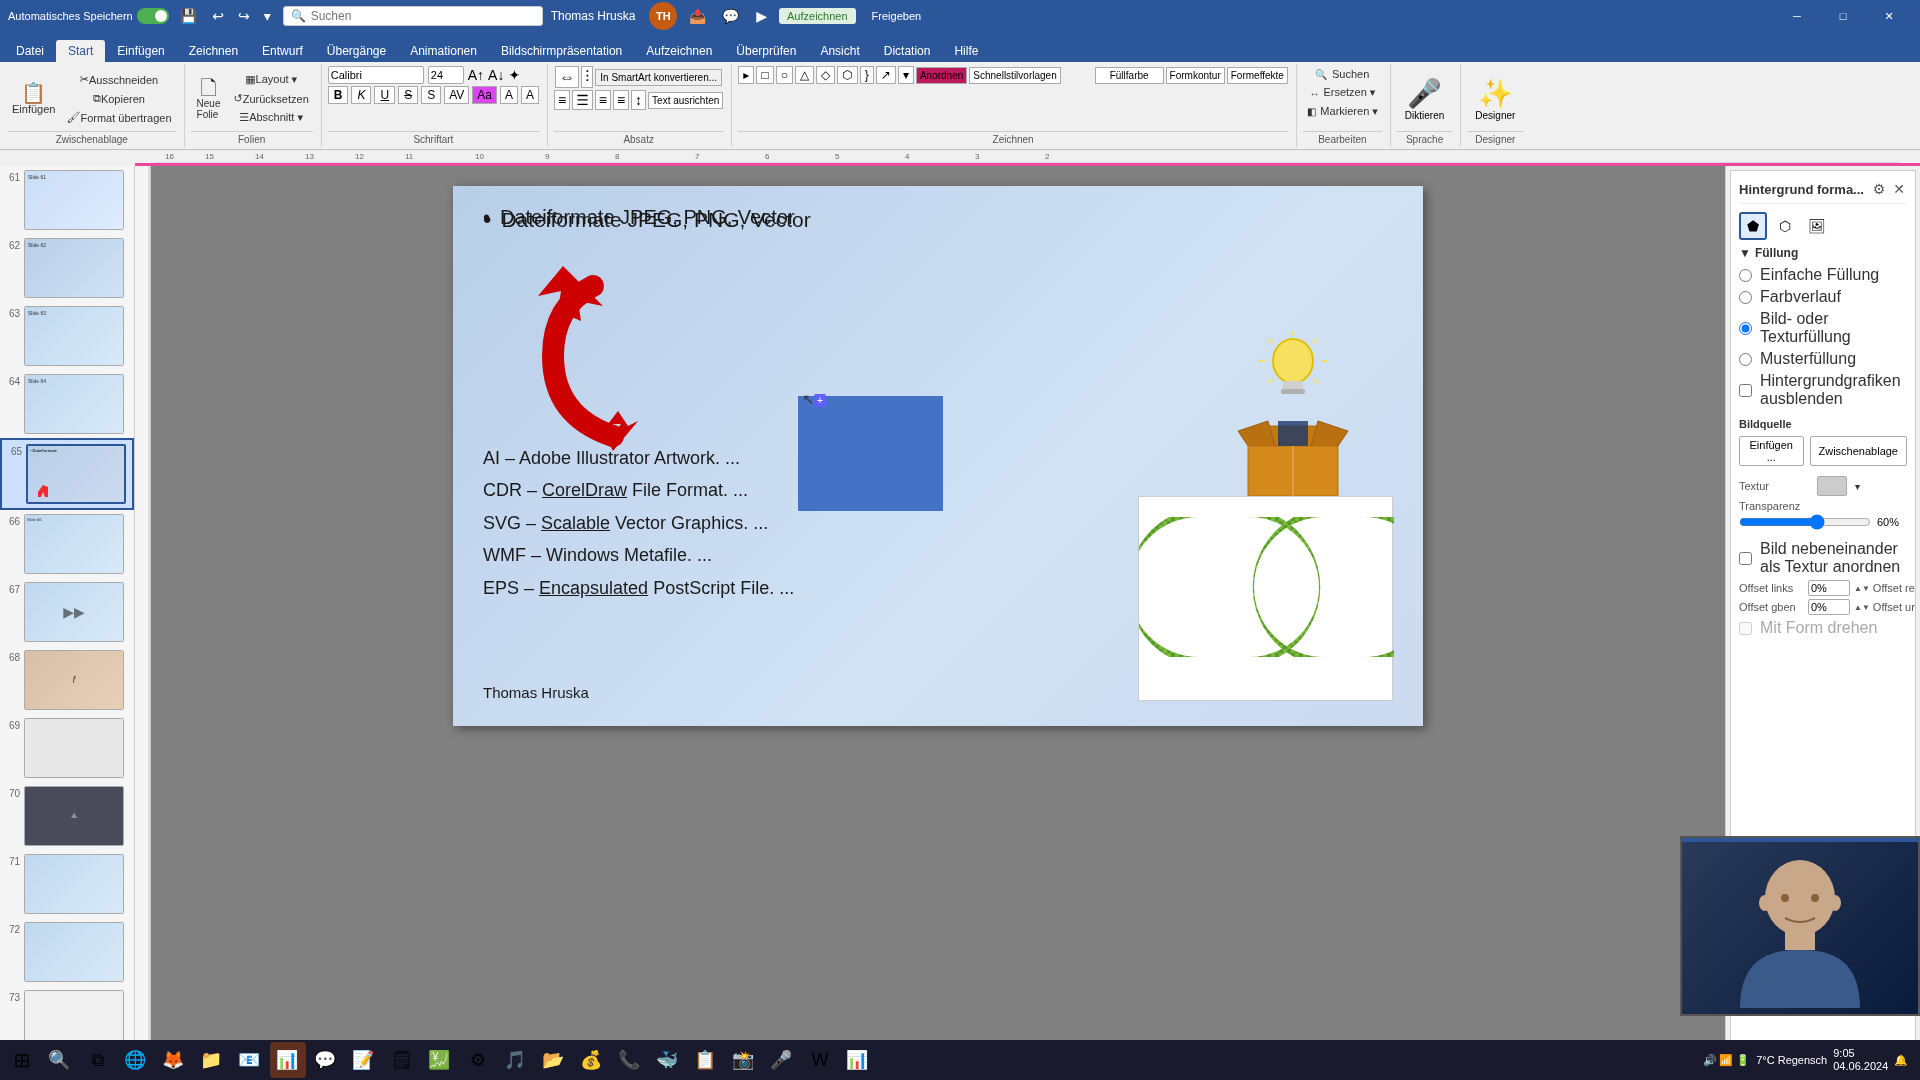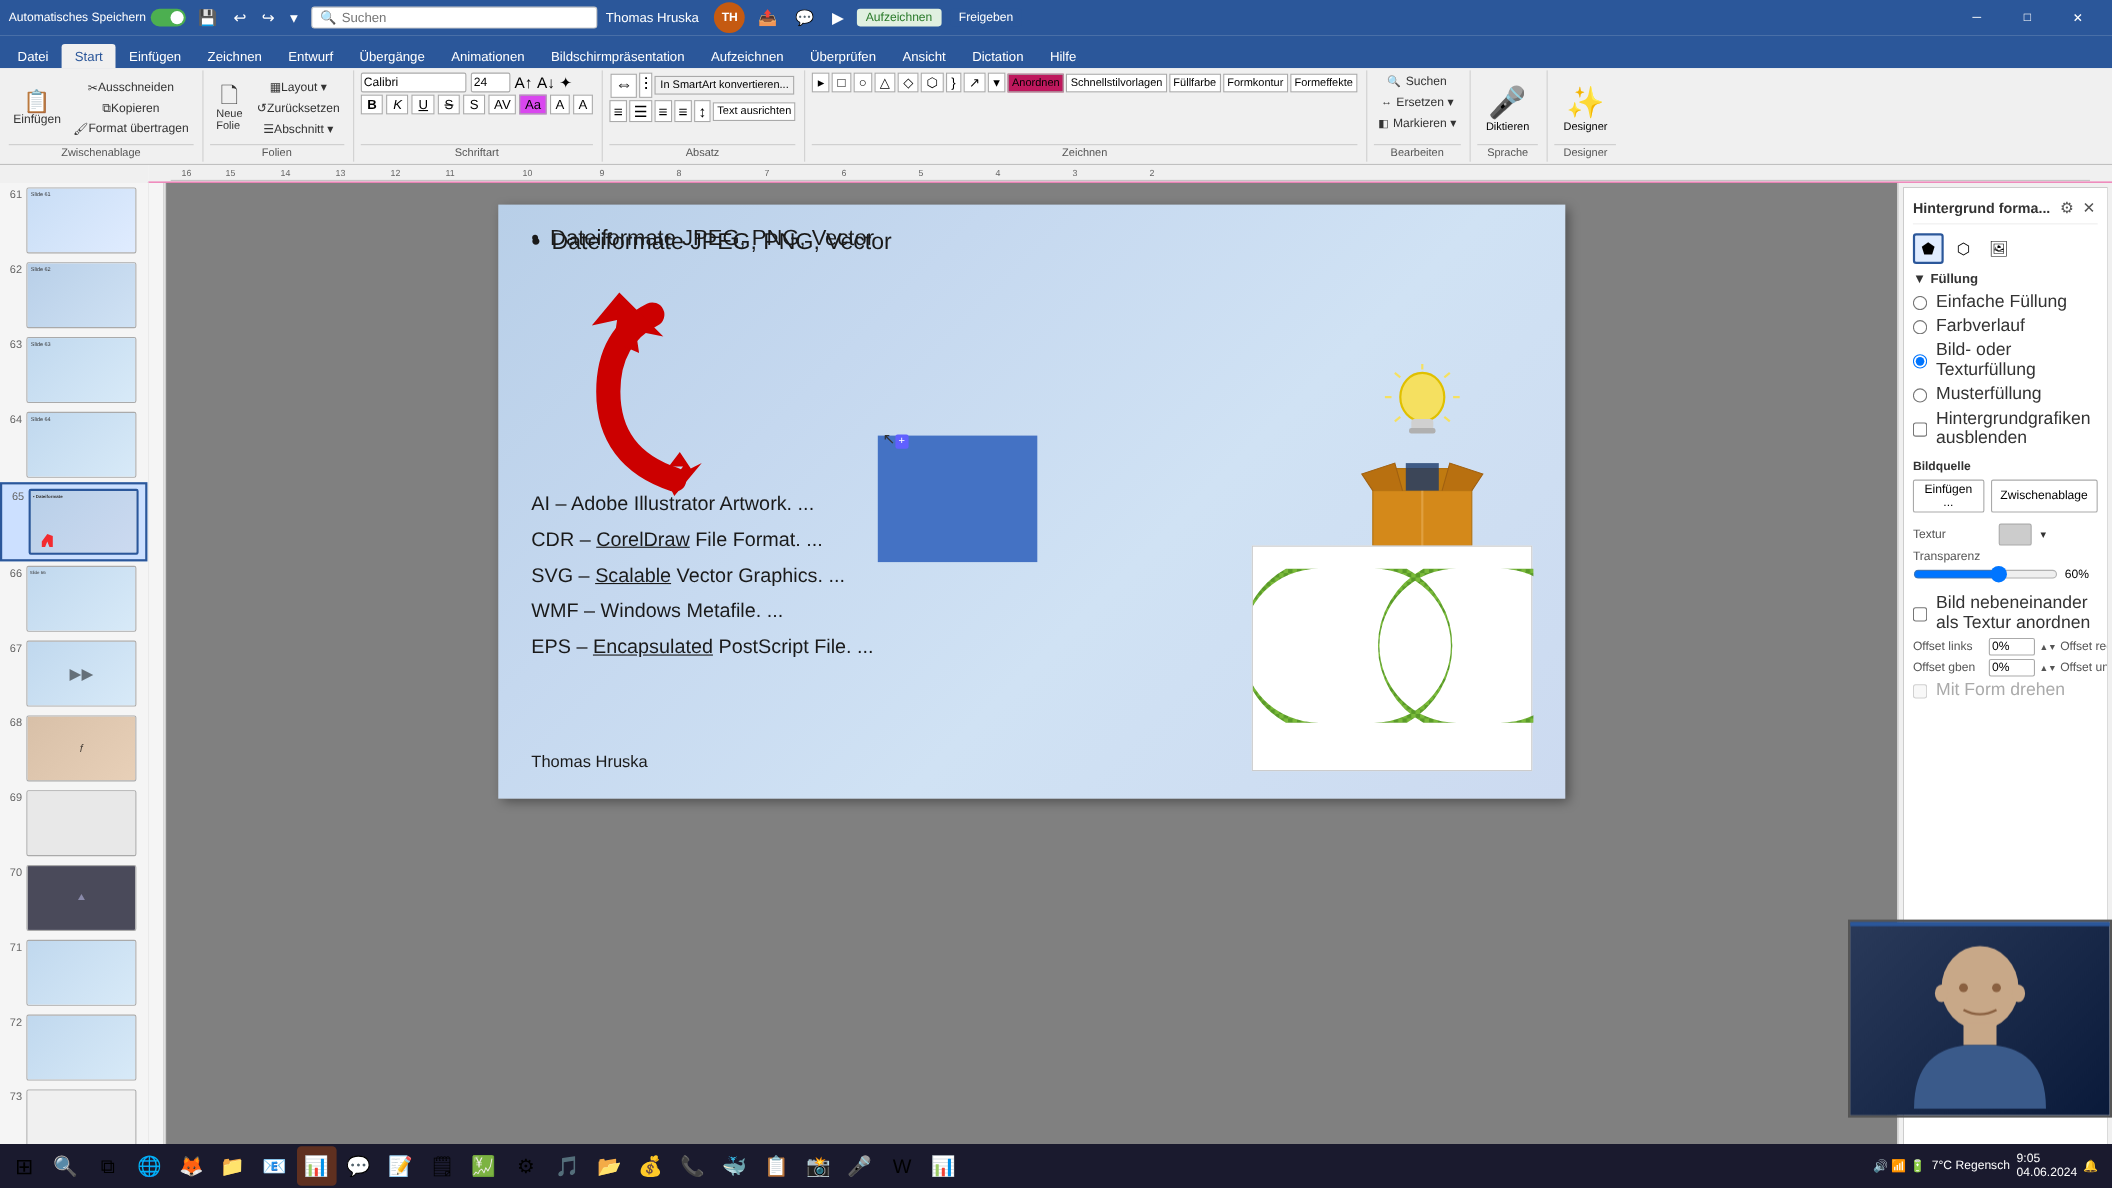--- a/index.html
+++ b/index.html
@@ -88,21 +88,21 @@
       color: #333;
       min-width: 30px;
     }
     .ribbon-btn .icon { font-size: 20px; line-height: 1; }
     .ribbon-btn-large { min-width: 36px; }
 
     
     #ruler-h {
       height: 16px;
       background: #f5f5f5;
-      border-bottom: 1px solid #ec4899;
+      border-bottom: 3px solid #ec4899;
       margin-left: 135px;
       position: relative;
       overflow: hidden;
     }
 
     
     #main {
       display: flex;
       height: calc(1080px - 32px - 30px - 88px - 16px - 24px);
     }
@@ -456,21 +456,21 @@
         <span style="cursor:pointer;font-size:12px;border:1px solid #aaa;background:white;padding:1px 4px;">□</span>
         <span style="cursor:pointer;font-size:12px;border:1px solid #aaa;background:white;padding:1px 4px;">○</span>
         <span style="cursor:pointer;font-size:12px;border:1px solid #aaa;background:white;padding:1px 4px;">△</span>
         <span style="cursor:pointer;font-size:12px;border:1px solid #aaa;background:white;padding:1px 4px;">◇</span>
         <span style="cursor:pointer;font-size:12px;border:1px solid #aaa;background:white;padding:1px 4px;">⬡</span>
         <span style="cursor:pointer;font-size:12px;border:1px solid #aaa;background:white;padding:1px 4px;">}</span>
         <span style="cursor:pointer;font-size:12px;border:1px solid #aaa;background:white;padding:1px 4px;">↗</span>
         <span style="cursor:pointer;font-size:12px;border:1px solid #aaa;background:white;padding:1px 4px;">▾</span>
         <span style="cursor:pointer;font-size:10px;border:1px solid #aaa;background:#be185d;padding:2px 3px;">Anordnen</span>
         <span style="cursor:pointer;font-size:10px;border:1px solid #aaa;background:white;padding:2px 3px;">Schnellstilvorlagen</span>
-        <span style="cursor:pointer;font-size:10px;border:1px solid #aaa;background:white;padding:2px 3px;">Füllfarbe</span>
+        <span style="cursor:pointer;font-size:10px;border:1px solid #aaa;background:white;padding:2px 14px;margin-left:32px;">Füllfarbe</span>
         <span style="cursor:pointer;font-size:10px;border:1px solid #aaa;background:white;padding:2px 3px;">Formkontur</span>
         <span style="cursor:pointer;font-size:10px;border:1px solid #aaa;background:white;padding:2px 3px;">Formeffekte</span>
       </div>
     </div>
     <div class="ribbon-group-label">Zeichnen</div>
   </div>
 
   <div class="ribbon-group">
     <div class="ribbon-group-content" style="flex-direction:column;gap:2px;">
       <div class="ribbon-btn" style="flex-direction:row;gap:4px;">

